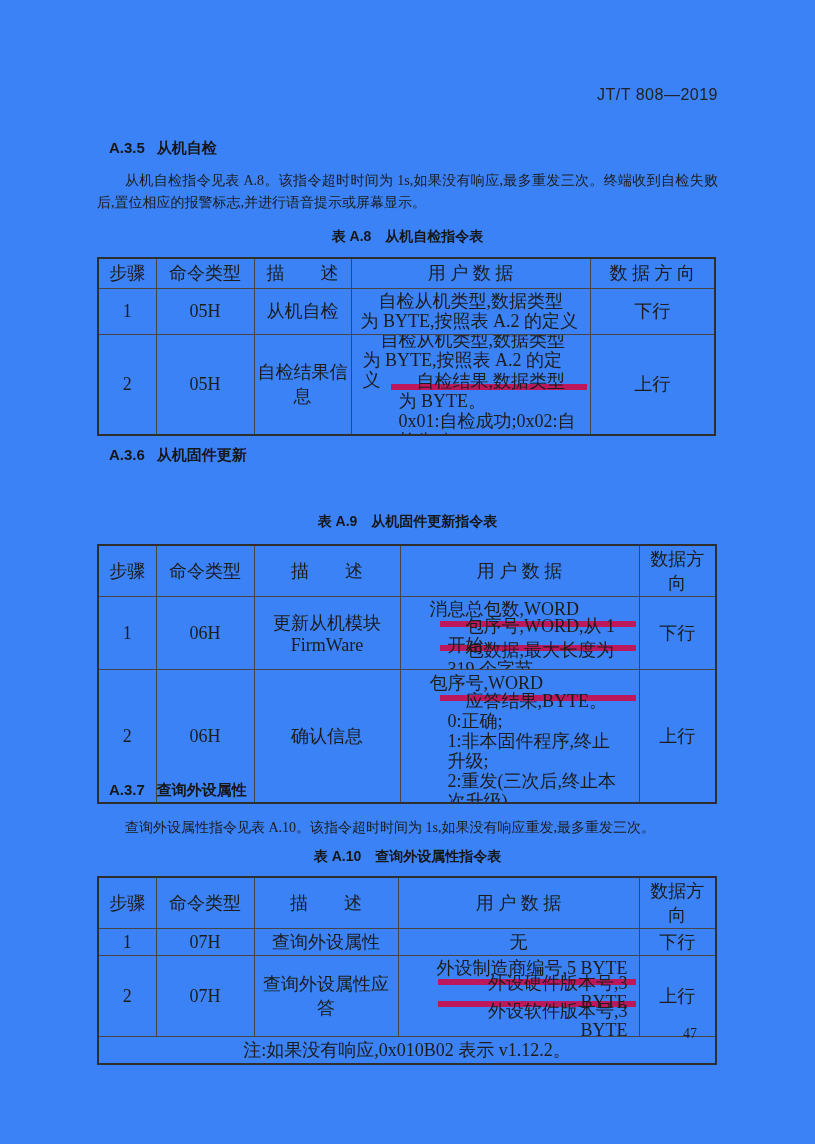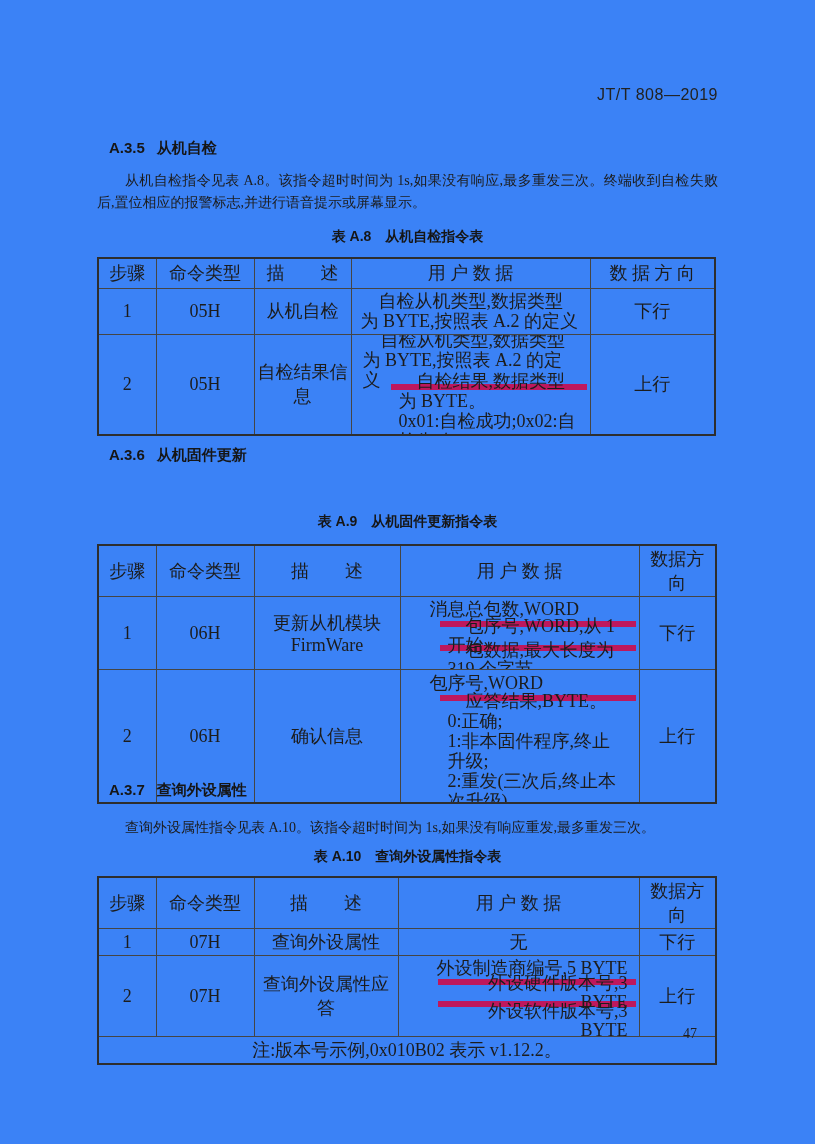--- a/index.html
+++ b/index.html
@@ -218,20 +218,20 @@
         <div class="sub center" style="height:22px">
           <div class="line">外设硬件版本号,3 BYTE</div>
         </div>
         <div class="sub center" style="height:34px">
           <div class="line">外设软件版本号,3 BYTE</div>
         </div>
       </td>
       <td>上行</td>
     </tr>
     <tr style="height:23px">
-      <td class="notecell" colspan="5">注:版本号示例,0x010B02 表示 v1.12.2。</td>
+      <td class="notecell" colspan="5">注:如果没有响应,0x010B02 表示 v1.12.2。</td>
     </tr>
   </tbody>
     </table>
 
   <div class="abs page-num">47</div>
 
 </div>
 
 </body></html>

